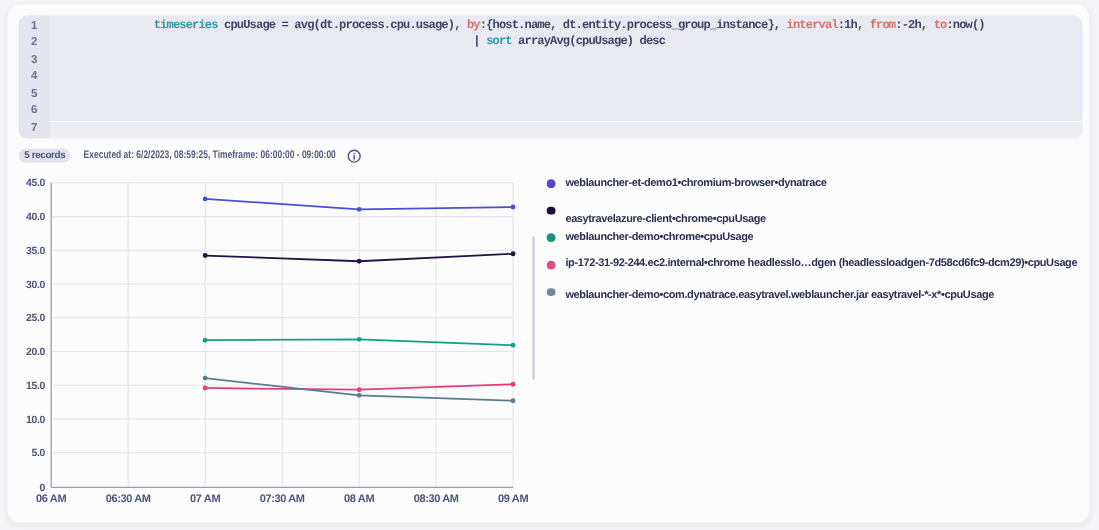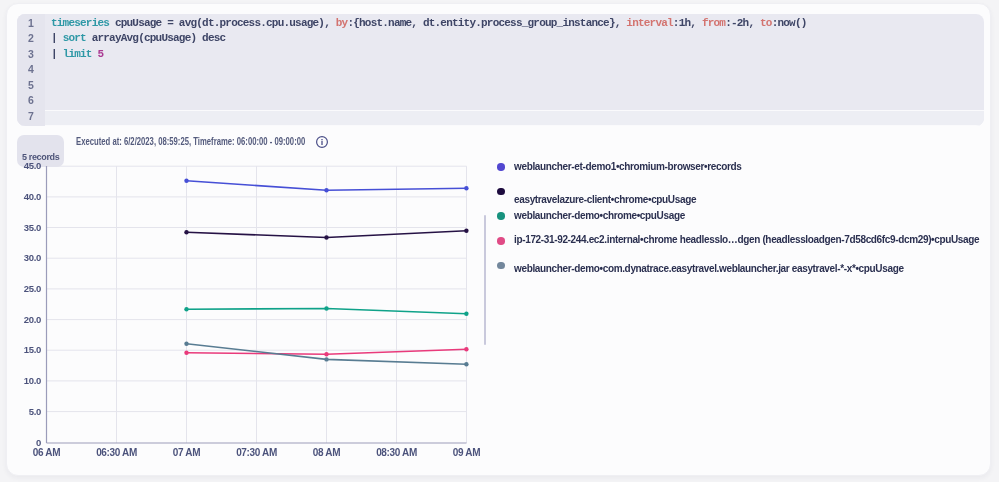--- a/index.html
+++ b/index.html
@@ -2,28 +2,28 @@
 <html><head>
 <meta charset="utf-8">
 <style>
 * { margin:0; padding:0; box-sizing:border-box; }
 html,body { width:999px; height:482px; background:#f4f4f6; font-family:"Liberation Sans",sans-serif; overflow:hidden; }
 .card { position:absolute; left:6px; top:3px; width:985px; height:473px; background:#fcfcfd; border-radius:12px; border:1px solid #efeff3; box-shadow:0 2px 5px rgba(40,44,80,0.05); }
 .editor { position:absolute; left:10px; top:10px; width:967px; height:112px; background:#e9e9f1; border-radius:8px; overflow:hidden; }
 .gutter { position:absolute; left:0; top:0; width:28px; height:112px; background:#e5e5ee; z-index:2; }
 .gutter div { height:15.5px; line-height:15.5px; text-align:center; font-size:10.5px; font-weight:bold; color:#6d7290; }
 .gutter { padding-top:1.5px; }
-.codearea { position:absolute; left:28px; top:1.5px; right:0; z-index:2; }
+.codearea { position:absolute; left:28px; top:1.5px; right:0; z-index:2;text-align:center; }
 .codearea pre { font-family:"Liberation Mono",monospace; font-weight:bold; font-size:11px; letter-spacing:-0.79px; line-height:15.5px; height:15.5px; padding-left:6px; color:#3e4566; white-space:pre; }
 .activeline { position:absolute; left:0; top:95.5px; width:967px; height:16px; background:#edeef4; border-top:1px solid #fafafc; border-bottom:1px solid #fafafc; z-index:1; }
 .kw { color:#2e98a6; }
 .pm { color:#d3736f; }
 .num { color:#aa3a93; }
 .statusrow { position:absolute; left:10px; top:131px; height:13px; }
-.badge { position:absolute; left:0; top:0; height:13px; line-height:13.5px; padding:16px 5px; background:#e3e3ed; border-radius:7px; font-size:9px; font-weight:bold; letter-spacing:-0.35px; color:#4d5479; white-space:nowrap; }
+.badge { position:absolute; left:0; top:0; height:13px; line-height:13.5px; padding:0 5px; background:#e3e3ed; border-radius:7px; font-size:9px; font-weight:bold; letter-spacing:-0.35px; color:#4d5479; white-space:nowrap; }
 .stext { position:absolute; left:59px; top:0px; height:13px; line-height:13.5px; font-size:10px; font-weight:bold; transform:scaleX(0.77); transform-origin:0 0; color:#545b7d; white-space:nowrap; }
 .lrow { position:absolute; height:14px; line-height:14px; font-size:10px; font-weight:bold; letter-spacing:-0.35px; color:#2b3050; white-space:nowrap; }
 .ldot { position:absolute; width:7.5px; height:7.5px; border-radius:50%; }
 .scrollbar { position:absolute; left:484px; top:215px; width:2px; height:130px; background:#c9c9dc; border-radius:2px; }
 </style>
 </head>
 <body>
 <div class="card">
   <div class="editor">
     <div class="gutter">
@@ -32,21 +32,20 @@
         <div>3</div>
         <div>4</div>
         <div>5</div>
         <div>6</div>
         <div>7</div>
       </div>
     <div class="activeline"></div>
     <div class="codearea">
 <pre><span class="kw">timeseries</span> cpuUsage = avg(dt.process.cpu.usage), <span class="pm">by</span>:{host.name, dt.entity.process_group_instance}, <span class="pm">interval</span>:1h, <span class="pm">from</span>:-2h, <span class="pm">to</span>:now()</pre>
 <pre>| <span class="kw">sort</span> arrayAvg(cpuUsage) desc</pre>
-<pre>| <span class="kw">limit</span> <span class="num">5</span></pre>
     </div>
   </div>
   <div class="statusrow">
     <div class="badge">5 records</div>
     <div class="stext">Executed at: 6/2/2023, 08:59:25, Timeframe: 06:00:00 - 09:00:00</div>
   </div>
   <svg style="position:absolute;left:306px;top:128.5px;width:18px;height:18px" viewBox="0 0 18 18">
     <circle cx="9" cy="9" r="5.4" fill="none" stroke="#4a4e87" stroke-width="1.2"></circle>
     <rect x="8.35" y="8" width="1.3" height="4" fill="#4a4e87"></rect>
     <rect x="8.35" y="6" width="1.3" height="1.3" fill="#4a4e87"></rect>
@@ -121,21 +120,21 @@
     <text x="186.5" y="456">07 AM</text>
     <text x="256.5" y="456">07:30 AM</text>
     <text x="326.5" y="456">08 AM</text>
     <text x="396.5" y="456">08:30 AM</text>
     <text x="466.5" y="456">09 AM</text>
   </g>
 </svg>
 <div class="scrollbar"></div>
 <div>
   <span class="ldot" style="left:497px;top:163px;background:#5247d0"></span>
-  <div class="lrow" style="left:514px;top:160px">weblauncher-et-demo1•chromium-browser•records</div>
+  <div class="lrow" style="left:514px;top:160px">weblauncher-et-demo1•chromium-browser•dynatrace</div>
   <span class="ldot" style="left:497px;top:187.7px;background:#1d0b3e"></span>
   <div class="lrow" style="left:514px;top:193px">easytravelazure-client•chrome•cpuUsage</div>
   <span class="ldot" style="left:497px;top:212.4px;background:#17927e"></span>
   <div class="lrow" style="left:514px;top:209.4px">weblauncher-demo•chrome•cpuUsage</div>
   <span class="ldot" style="left:497px;top:237.1px;background:#e04b86"></span>
   <div class="lrow" style="left:514px;top:233px">ip-172-31-92-244.ec2.internal•chrome headlesslo…dgen (headlessloadgen-7d58cd6fc9-dcm29)•cpuUsage</div>
   <span class="ldot" style="left:497px;top:261.8px;background:#73879c"></span>
   <div class="lrow" style="left:514px;top:262px">weblauncher-demo•com.dynatrace.easytravel.weblauncher.jar easytravel-*-x*•cpuUsage</div>
 </div>
 

